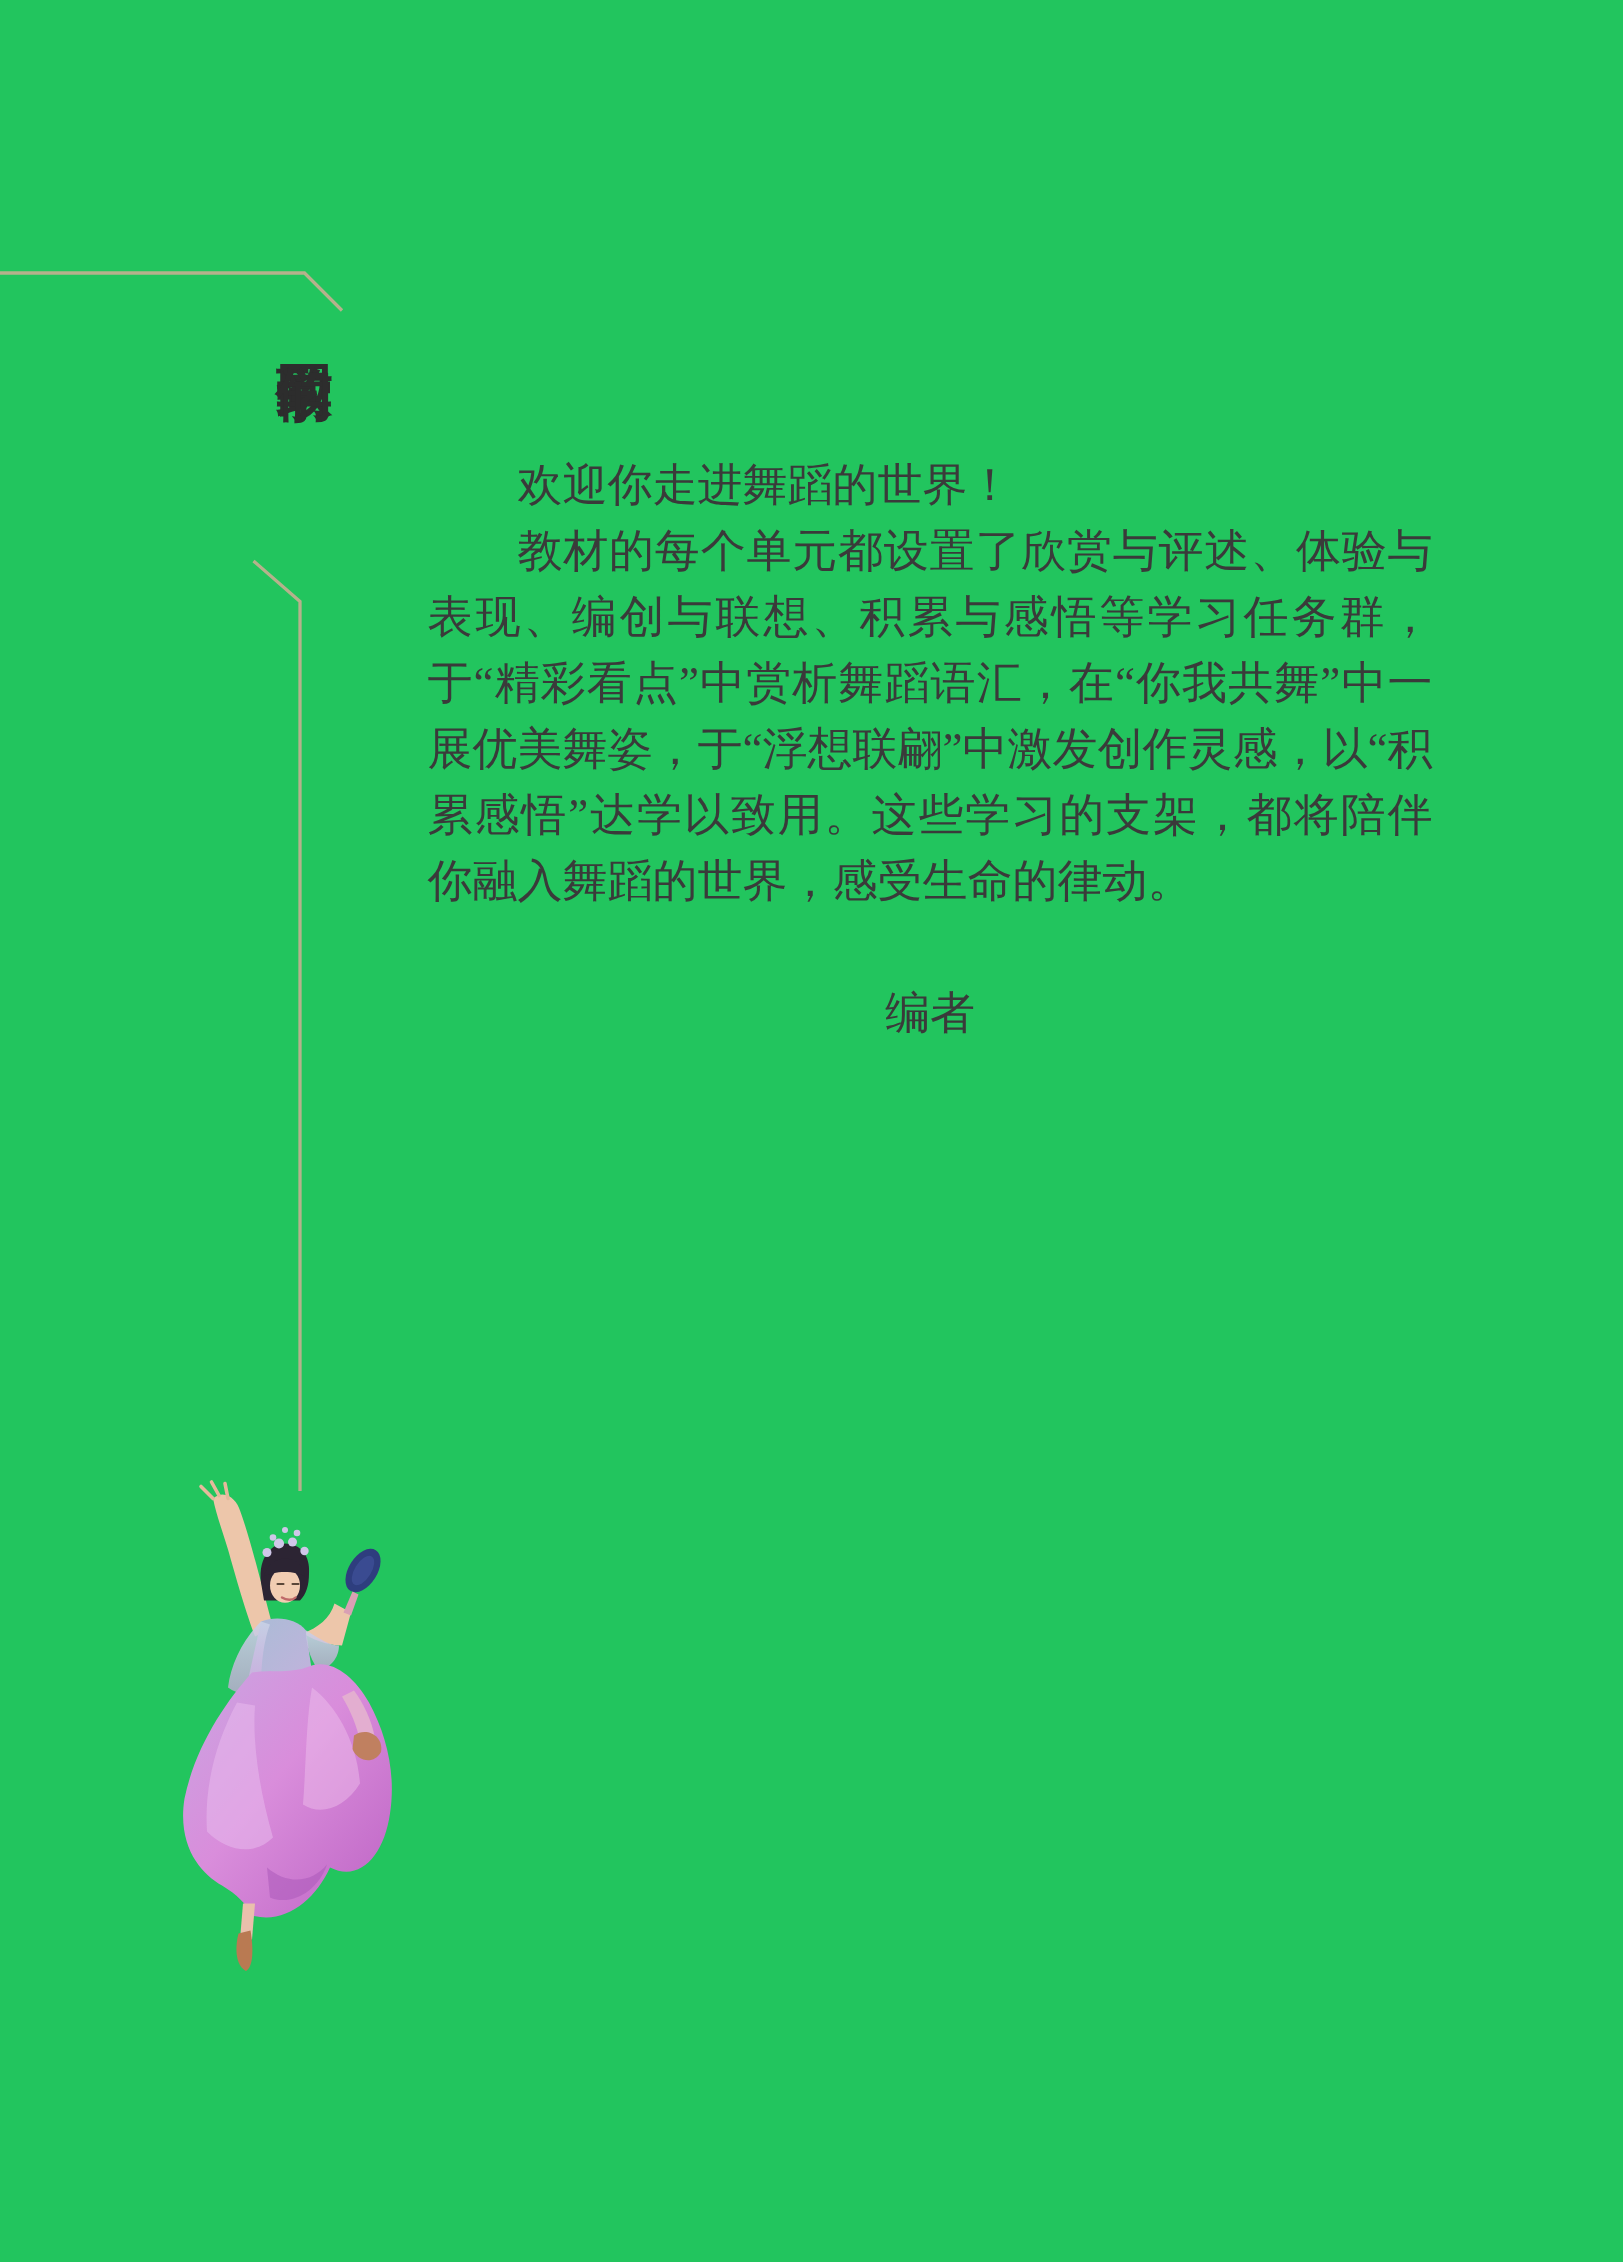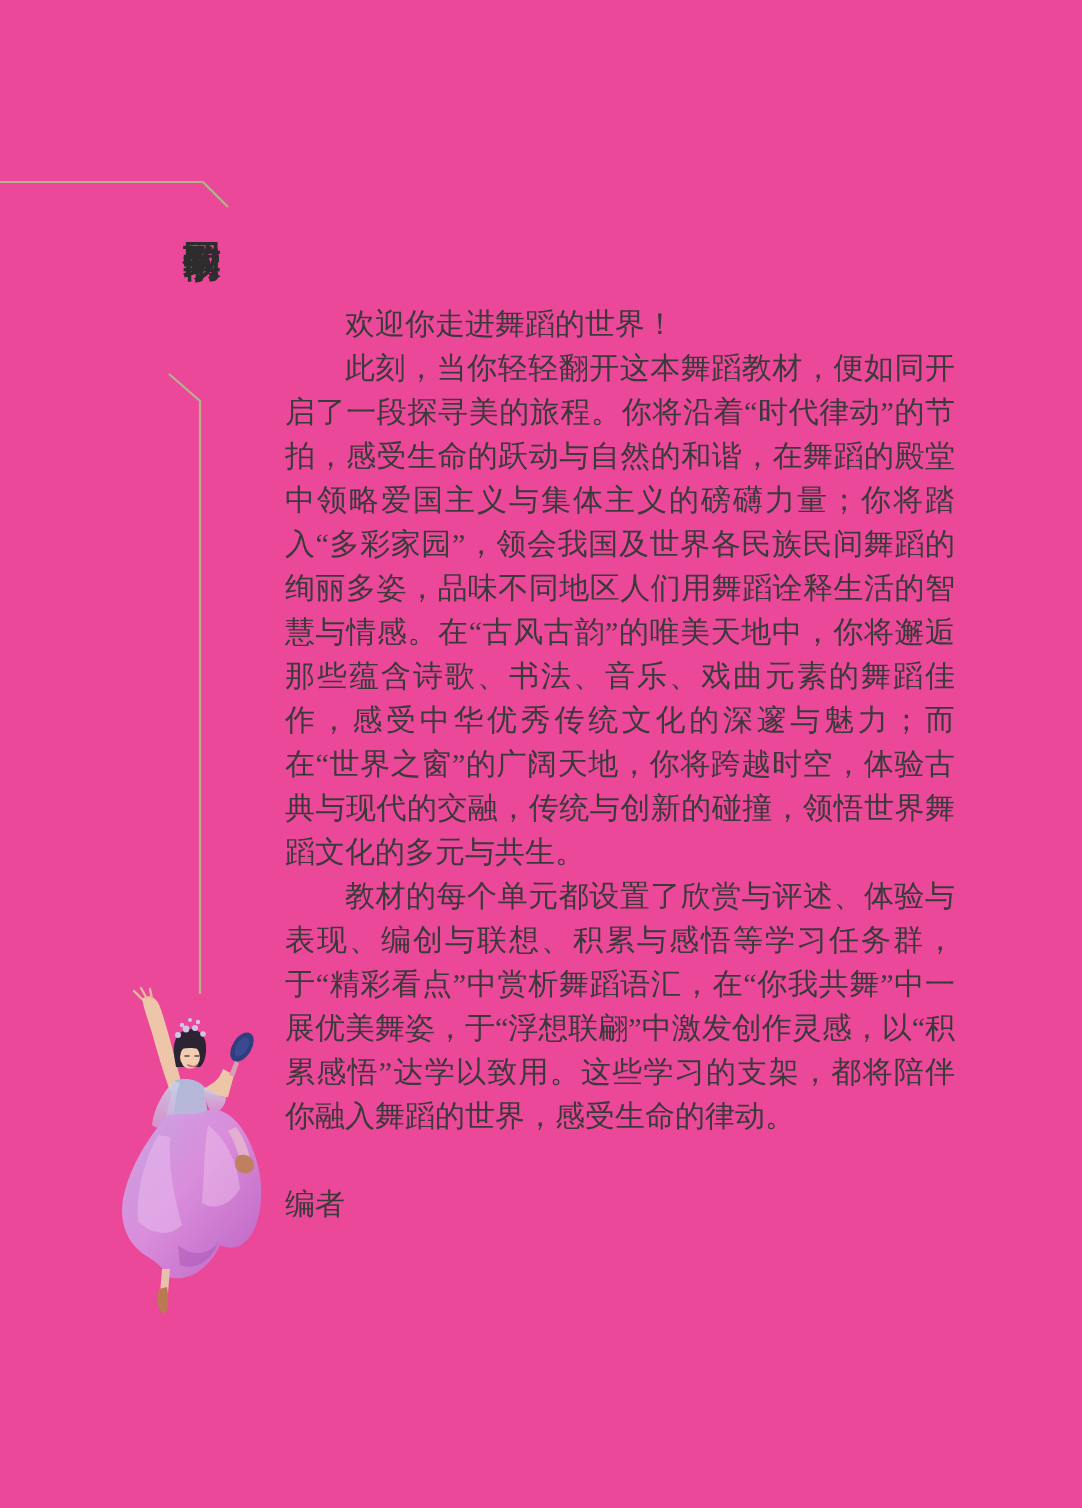--- a/index.html
+++ b/index.html
@@ -1,20 +1,20 @@
 <!DOCTYPE html>
 <html><head>
 <meta charset="utf-8">
 <style>
   html, body { margin: 0; padding: 0; background: #ffffff; }
   .page {
     position: relative;
     width: 1082px;
     height: 1508px;
-    background: #ec4899;
+    background: #22c55e;
     overflow: hidden;
     font-family: "Liberation Serif", "DejaVu Serif", serif;
   }
   
   .deco { position: absolute; pointer-events: none; }
   .deco-top { left: 0; top: 172px; }
   .deco-divider { left: 163px; top: 368px; }
   
   .vtitle {
     position: absolute;
@@ -40,21 +40,21 @@
     color: #3a3a3a;
     text-align: justify;
   }
   .content p {
     margin: 0;
     padding: 0;
     text-indent: 2em;
   }
   .content p.signature {
     text-indent: 0;
-    text-align: left;
+    text-align: center;
     margin-top: 44px;
   }
   
   .dancer {
     position: absolute;
     left: 108px;
     top: 985px;
     width: 162px;
     height: 332px;
   }
@@ -132,18 +132,17 @@
 
     <path d="M120,146 C126,156 130,166 132,176 L142,174 C140,162 134,150 128,142 Z" fill="#e3aed0"></path>
     <path d="M128,172 C136,166 148,172 146,183 C141,192 130,189 127,181 Z" fill="#c08060"></path>
 
     <path d="M54,284 L62,284 L60,308 L52,308 Z" fill="#e9c0ac"></path>
     <path d="M51,304 C48,316 50,326 56,329 C61,326 61,314 59,302 Z" fill="#b97a52"></path>
   </svg>
 
   <div class="content">
     <p>欢迎你走进舞蹈的世界！</p>
-    <p>此刻，当你轻轻翻开这本舞蹈教材，便如同开启了一段探寻美的旅程。你将沿着“时代律动”的节拍，感受生命的跃动与自然的和谐，在舞蹈的殿堂中领略爱国主义与集体主义的磅礴力量；你将踏入“多彩家园”，领会我国及世界各民族民间舞蹈的绚丽多姿，品味不同地区人们用舞蹈诠释生活的智慧与情感。在“古风古韵”的唯美天地中，你将邂逅那些蕴含诗歌、书法、音乐、戏曲元素的舞蹈佳作，感受中华优秀传统文化的深邃与魅力；而在“世界之窗”的广阔天地，你将跨越时空，体验古典与现代的交融，传统与创新的碰撞，领悟世界舞蹈文化的多元与共生。</p>
     <p>教材的每个单元都设置了欣赏与评述、体验与表现、编创与联想、积累与感悟等学习任务群，于“精彩看点”中赏析舞蹈语汇，在“你我共舞”中一展优美舞姿，于“浮想联翩”中激发创作灵感，以“积累感悟”达学以致用。这些学习的支架，都将陪伴你融入舞蹈的世界，感受生命的律动。</p>
     <p class="signature">编者</p>
   </div>
 
 </div>
 
 </body></html>

